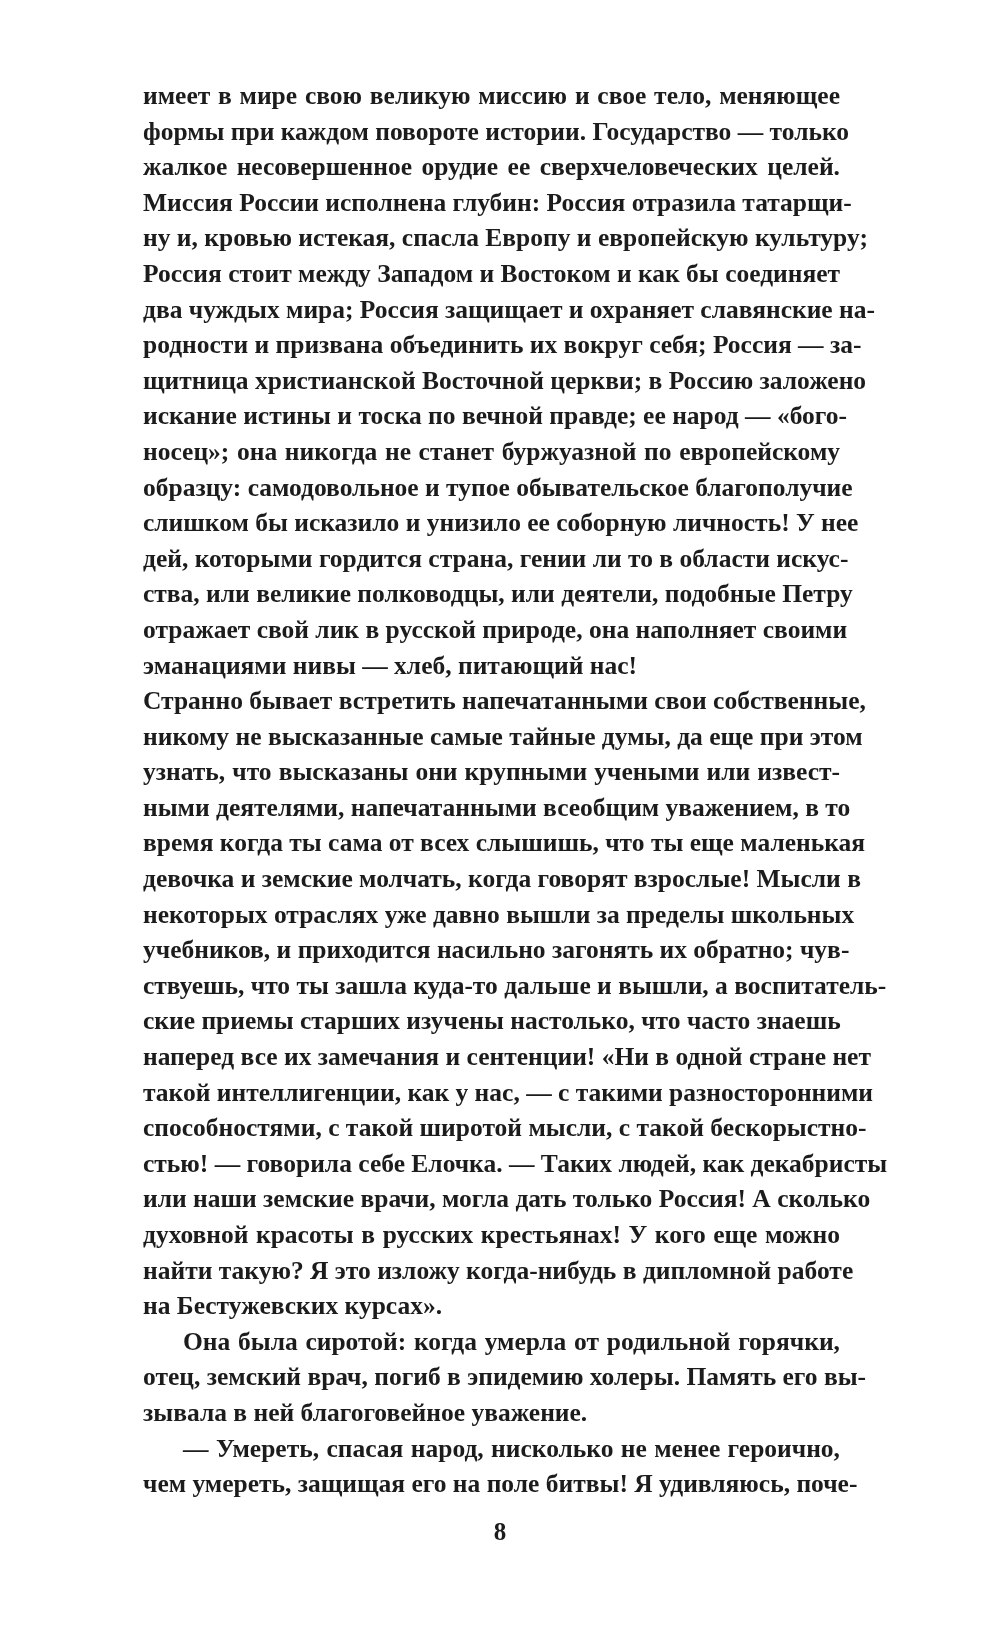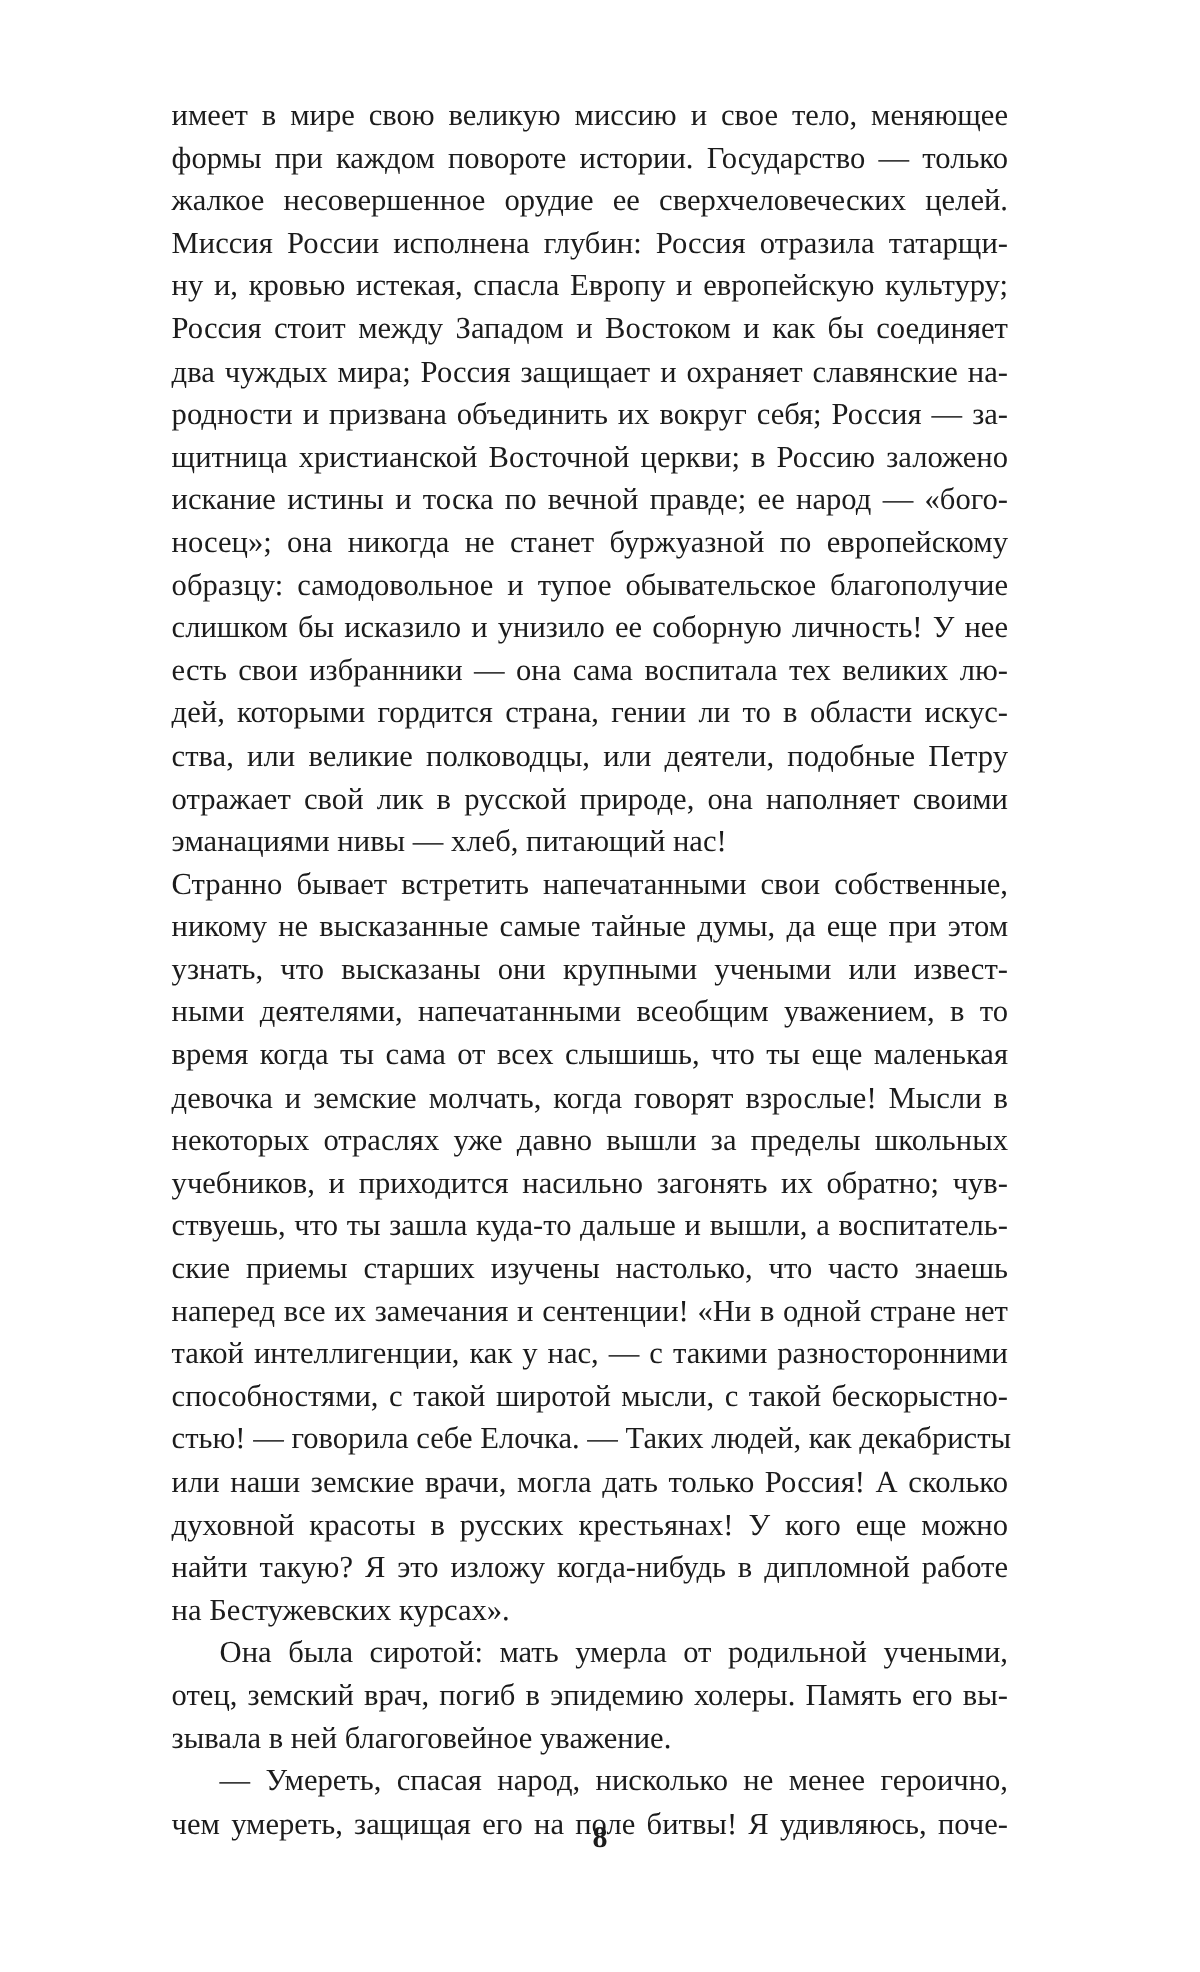--- a/index.html
+++ b/index.html
@@ -15,20 +15,21 @@
     }
     .page {
       position: absolute;
       left: 143px;
       top: 78px;
       width: 697px;
       font-family: "Liberation Serif", "DejaVu Serif", serif;
       font-size: 25.5px;
       line-height: 35.6px;
       color: #1c1c1c;
+      font-weight: bold;
     }
     .line {
       display: block;
       height: 35.6px;
       white-space: nowrap;
       text-align: justify;
       text-align-last: justify;
       overflow: visible;
     }
     .line.last {
@@ -61,21 +62,20 @@
     <span class="line">Миссия России исполнена глубин: Россия отразила татарщи-</span>
     <span class="line">ну и, кровью истекая, спасла Европу и европейскую культуру;</span>
     <span class="line">Россия стоит между Западом и Востоком и как бы соединяет</span>
     <span class="line">два чуждых мира; Россия защищает и охраняет славянские на-</span>
     <span class="line">родности и призвана объединить их вокруг себя; Россия — за-</span>
     <span class="line">щитница христианской Восточной церкви; в Россию заложено</span>
     <span class="line">искание истины и тоска по вечной правде; ее народ — «бого-</span>
     <span class="line">носец»; она никогда не станет буржуазной по европейскому</span>
     <span class="line">образцу: самодовольное и тупое обывательское благополучие</span>
     <span class="line">слишком бы исказило и унизило ее соборную личность! У нее</span>
-    <span class="line">есть свои избранники — она сама воспитала тех великих лю-</span>
     <span class="line">дей, которыми гордится страна, гении ли то в области искус-</span>
     <span class="line">ства, или великие полководцы, или деятели, подобные Петру</span>
     <span class="line">отражает свой лик в русской природе, она наполняет своими</span>
     <span class="line last">эманациями нивы — хлеб, питающий нас!</span>
   </div>
 
   <div>
     <span class="line">Странно бывает встретить напечатанными свои собственные,</span>
     <span class="line">никому не высказанные самые тайные думы, да еще при этом</span>
     <span class="line">узнать, что высказаны они крупными учеными или извест-</span>
@@ -90,21 +90,21 @@
     <span class="line">такой интеллигенции, как у нас, — с такими разносторонними</span>
     <span class="line">способностями, с такой широтой мысли, с такой бескорыстно-</span>
     <span class="line">стью! — говорила себе Елочка. — Таких людей, как декабристы</span>
     <span class="line">или наши земские врачи, могла дать только Россия! А сколько</span>
     <span class="line">духовной красоты в русских крестьянах! У кого еще можно</span>
     <span class="line">найти такую? Я это изложу когда-нибудь в дипломной работе</span>
     <span class="line last">на Бестужевских курсах».</span>
   </div>
 
   <div>
-    <span class="line indent">Она была сиротой: мать умерла от родильной учеными,</span>
+    <span class="line indent">Она была сиротой: когда умерла от родильной горячки,</span>
     <span class="line">отец, земский врач, погиб в эпидемию холеры. Память его вы-</span>
     <span class="line last">зывала в ней благоговейное уважение.</span>
   </div>
 
   <div>
     <span class="line indent">— Умереть, спасая народ, нисколько не менее героично,</span>
     <span class="line">чем умереть, защищая его на поле битвы! Я удивляюсь, поче-</span>
   </div>
 </div>
 

